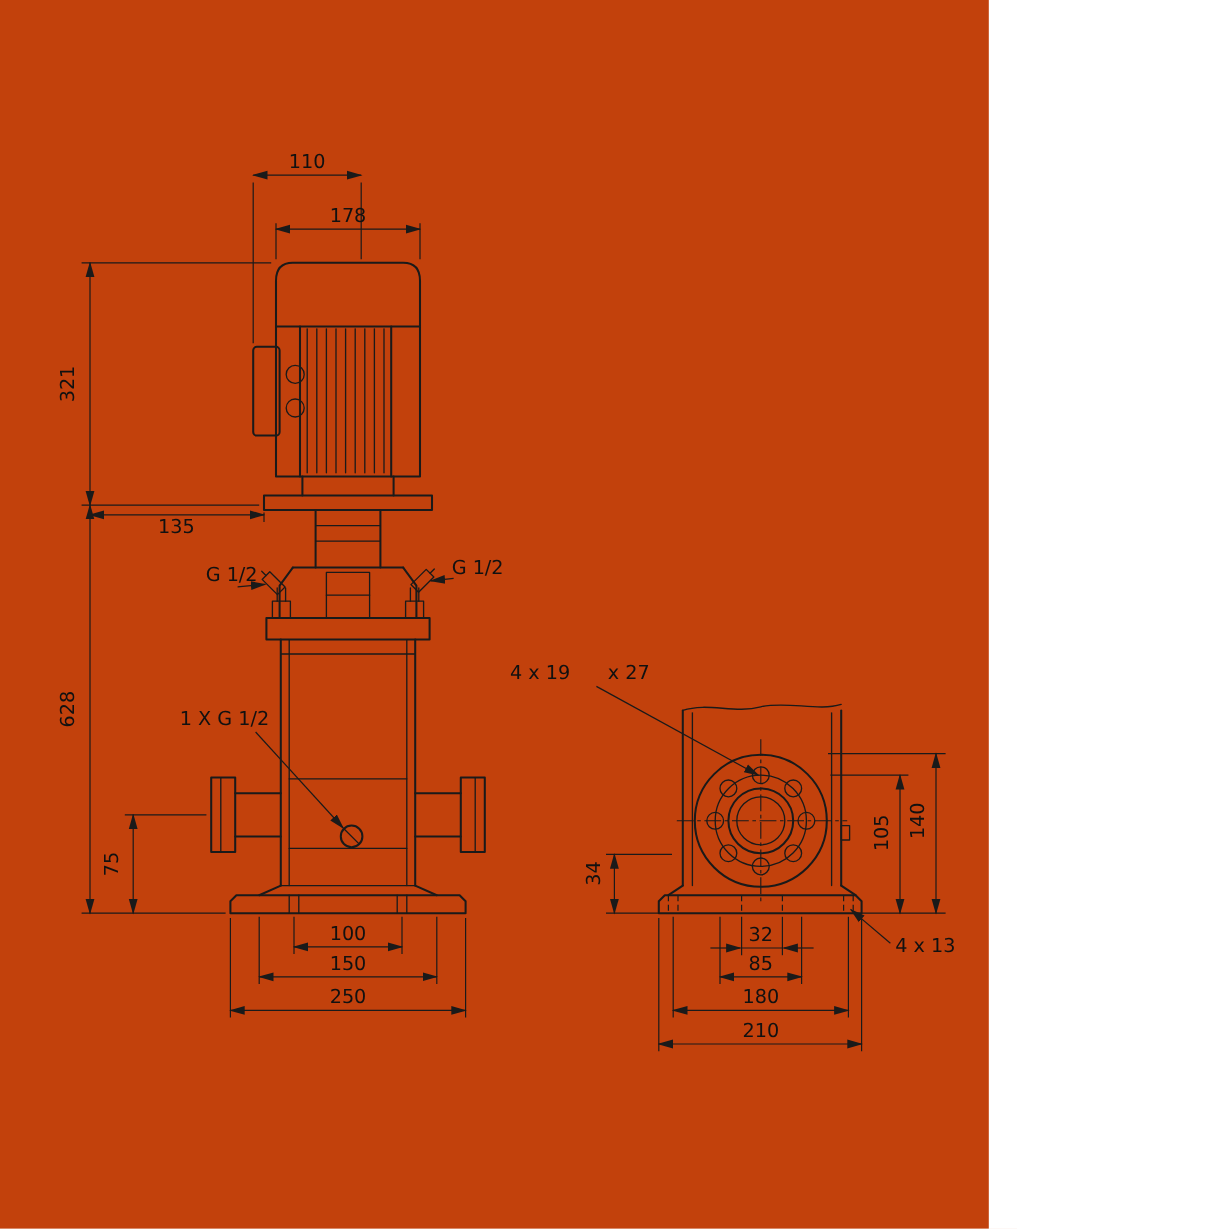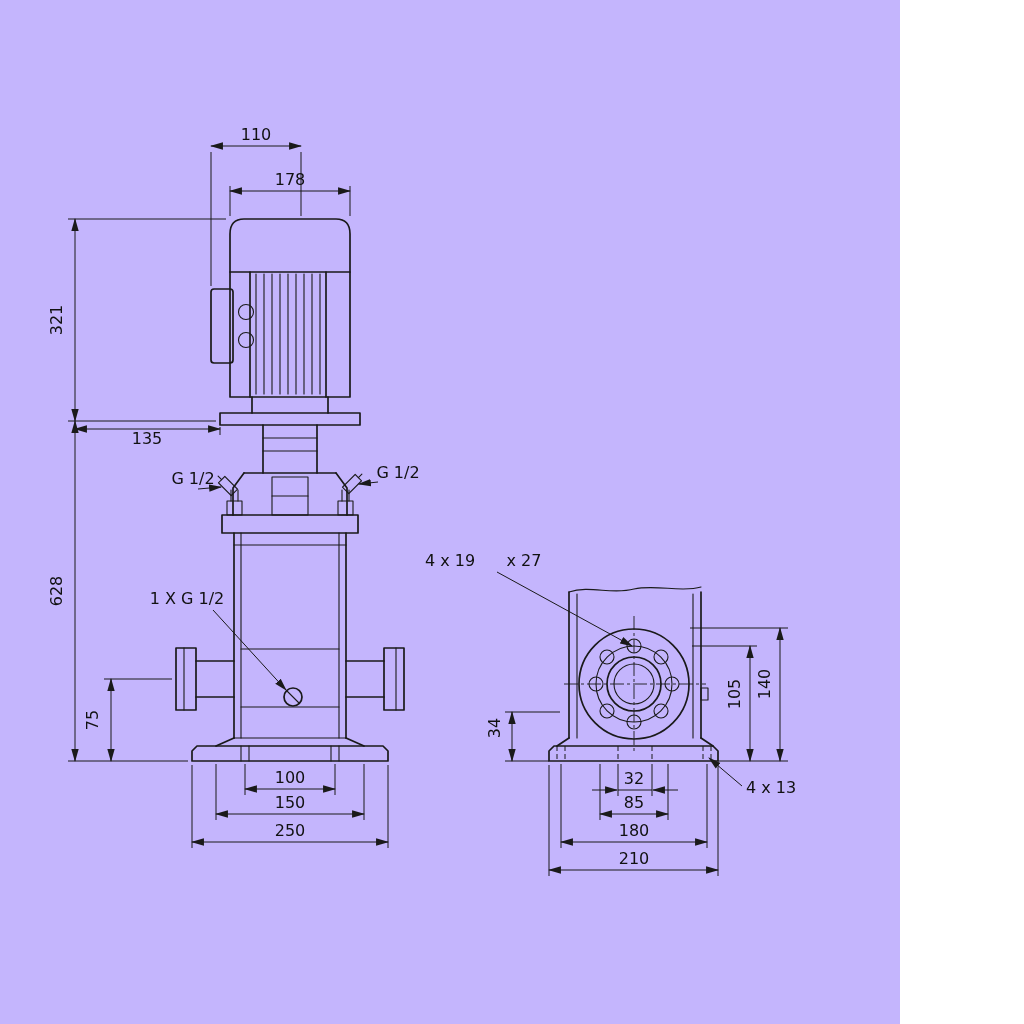--- a/index.html
+++ b/index.html
@@ -1,17 +1,17 @@
 <!DOCTYPE html>
 <html><head>
 <meta charset="utf-8">
 <style>
   html,body{margin:0;padding:0;background:#ffffff;}
   .canvas{
-    position:relative;width:900px;height:1024px;background:#c4b5fd;
+    position:relative;width:824px;height:1024px;background:#c2410c;
     font-family:"DejaVu Sans","Liberation Sans",sans-serif;
   }
   svg{display:block;}
   
   .ol{fill:none;stroke:#1a1a1a;stroke-width:1.7;stroke-linecap:round;stroke-linejoin:round;}
   
   .ol2{fill:none;stroke:#1a1a1a;stroke-width:1.1;stroke-linecap:round;stroke-linejoin:round;}
   
   .dl{fill:none;stroke:#1a1a1a;stroke-width:1;stroke-linecap:butt;}
   

